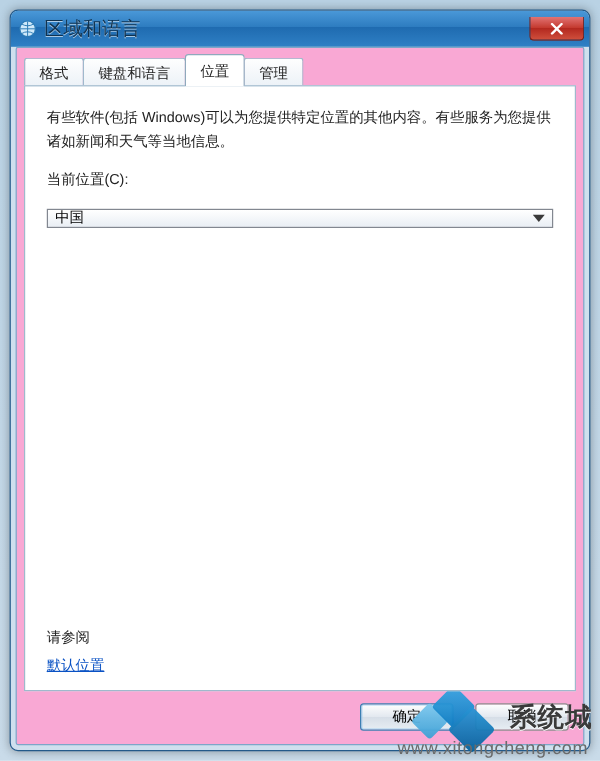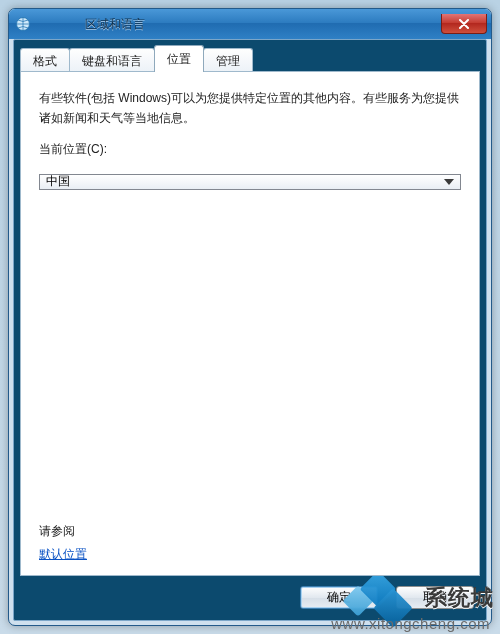--- a/index.html
+++ b/index.html
@@ -1,26 +1,26 @@
 <!DOCTYPE html>
 <html><head>
 <meta charset="utf-8">
 <style>
   * { box-sizing: border-box; }
   html, body { margin:0; padding:0; width:500px; height:634px; overflow:hidden; font-family:"Microsoft YaHei","Segoe UI",Tahoma,sans-serif; font-size:12px; }
   body { background:linear-gradient(180deg,#b9d2e4 0%,#c9dbe9 100%); }
   .window { position:absolute; left:8px; top:8px; width:484px; height:618px; border:1px solid #235a8a; border-radius:7px; overflow:hidden; box-shadow:0 0 8px rgba(0,0,0,.3); background:#cfe0ee; }
   .titlebar { height:30px; background:linear-gradient(180deg,#4a98d8 0%,#2d7cc0 45%,#1f6bb0 46%,#2f80c5 100%); display:flex; align-items:center; padding:0 4px 0 6px; color:#fff; }
   .titlebar .globe { width:16px; height:16px; margin-right:6px; }
-  .titlebar .title { flex:1; color:#10324f; text-shadow:0 1px 0 rgba(255,255,255,.6); font-size:12px;margin-left:48px; }
+  .titlebar .title { flex:1; color:#10324f; text-shadow:0 1px 0 rgba(255,255,255,.6); font-size:16px; }
   .winbtns { display:flex; gap:0; }
   .winbtn { width:30px; height:20px; border:1px solid #1a4f7a; border-radius:0 0 3px 3px; background:linear-gradient(180deg,#79b8ec 0%,#3d8cc9 100%); color:#fff; display:flex; align-items:center; justify-content:center; }
   .winbtn.close { width:46px; background:linear-gradient(180deg,#e27474 0%,#c43a2f 48%,#b3281f 50%,#cf4f3c 100%); border-color:#7a1d15; border-top:none; border-radius:0 0 4px 4px; }
   .winbtn.close svg { stroke:#fff; }
-  .inner-border { position:absolute; left:4px; right:4px; top:30px; bottom:4px; border:1px solid #7ca6c8; background:#0c4a6e; border-radius:2px; }
+  .inner-border { position:absolute; left:4px; right:4px; top:30px; bottom:4px; border:1px solid #7ca6c8; background:#f9a8d4; border-radius:2px; }
   .tabbar { position:absolute; top:7px; left:6px; right:6px; height:25px; display:flex; align-items:flex-end; }
   .tab { padding:4px 12px 3px; border:1px solid #9fb9cc; border-bottom:none; background:linear-gradient(180deg,#fefefe 0%,#ebf1f7 100%); margin-right:-1px; font-size:12px; color:#222; cursor:pointer; border-radius:3px 3px 0 0; position:relative; top:1px; }
   .tab.active { background:#fff; z-index:3; top:0; padding-top:5px; padding-bottom:4px; border-color:#8fa9bc; }
   .tabcontent { position:absolute; top:31px; left:6px; right:6px; bottom:44px; background:#fff; border:1px solid #9fb9cc; padding:16px 18px 14px; z-index:1; }
   .desc { color:#222; line-height:1.7; margin-bottom:12px; }
   .label { margin-bottom:16px; color:#222; }
   .select { position:relative; }
   .select-box { height:16px; border:1px solid #828790; background:linear-gradient(180deg,#ffffff 0%, #e9eef4 100%); display:flex; align-items:center; padding:0 6px; cursor:pointer; }
   .select-box .val { flex:1; color:#000; }
   .select-box .arrow { width:0; height:0; border-left:5px solid transparent; border-right:5px solid transparent; border-top:6px solid #3a3a3a; }

